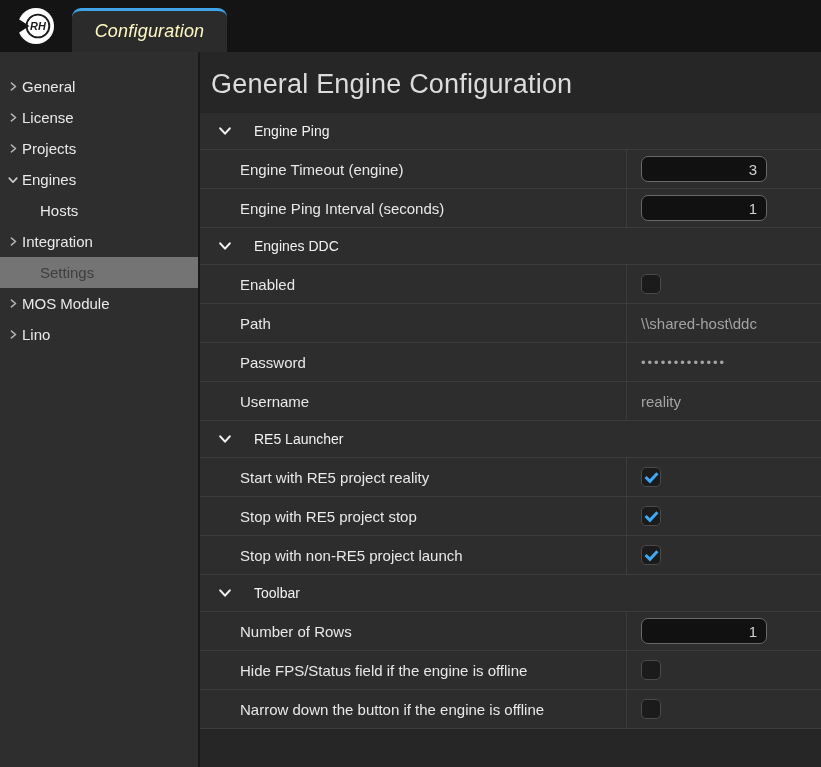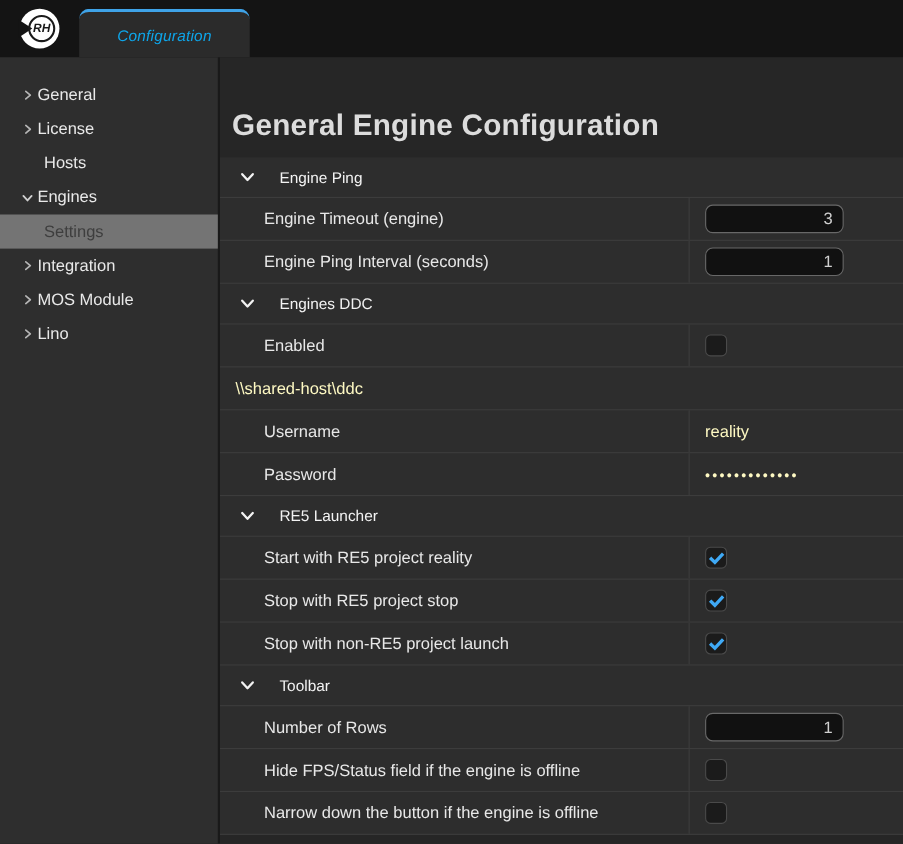--- a/index.html
+++ b/index.html
@@ -10,39 +10,39 @@
     -webkit-font-smoothing:antialiased;
   }
   
   .topbar{position:relative;height:52px;background:#141414;font-style:italic;}
   .logo{position:absolute;left:17px;top:7px;width:38px;height:38px;}
   .tab{
     position:absolute;left:72px;top:8px;width:155px;height:44px;
     background:#2b2b2b;border-top:3px solid var(--accent,#3fa3e8);
     border-radius:9px 9px 0 0;box-sizing:border-box;
     display:flex;align-items:center;justify-content:center;
-    color:#0ea5e9;font-size:14px;letter-spacing:.2px;cursor:pointer;
+    color:#fef9c3;font-size:18px;letter-spacing:.2px;cursor:pointer;
   }
   
   .app{display:flex;height:715px;}
   .sidebar{
     width:200px;min-width:200px;background:#2e2e2e;box-sizing:border-box;
     border-right:2px solid #191919;padding-top:19px;
   }
   .side-item{
     height:31px;display:flex;align-items:center;
-    padding-left:16px;color:#e9e9e9;font-size:15px;cursor:pointer;
+    padding-left:4px;color:#e9e9e9;font-size:15px;cursor:pointer;
   }
   .side-item .chev{width:18px;display:flex;align-items:center;justify-content:center;}
   .side-item.child{padding-left:40px;}
   .side-item.selected{background:var(--selected-bg,#747474);color:#3e3e3e;}
   .main{flex:1;min-width:0;}
   .page-title{
-    margin:47px 0 0;padding-left:11px;font-size:27px;line-height:31px;
-    font-weight:700;color:#dcdcdc;letter-spacing:.2px;
+    margin:17px 0 0;padding-left:11px;font-size:27px;line-height:31px;
+    font-weight:400;color:#dcdcdc;letter-spacing:.2px;
   }
   
   .table{margin-top:13px;background:#2d2d2d;}
   .sec-header{
     height:36px;display:flex;align-items:center;gap:22px;
     padding-left:18px;border-bottom:1px solid #3c3c3c;
     color:#f2f2f2;font-size:14px;cursor:pointer;
   }
   .sec-header .chev{display:flex;align-items:center;}
   .row{display:flex;height:38px;border-bottom:1px solid #3c3c3c;align-items:stretch;}
@@ -57,21 +57,21 @@
     background:#111;border:1px solid #686868;border-radius:7px;
     color:#d0d0d0;text-align:right;padding:0 9px;font-size:15px;
     font-family:inherit;outline:none;
   }
   .checkbox{
     width:20px;height:20px;box-sizing:border-box;border-radius:5px;
     background:#1b1b1b;border:1px solid #4a4a4a;cursor:pointer;
     display:flex;align-items:center;justify-content:center;
   }
   .checkbox svg{display:block;}
-  .value-text{color:#fef9c3;font-size:15px;}
+  .value-text{color:#a3a3a3;font-size:15px;}
   .value-text.password{font-size:13px;letter-spacing:2px;}
 </style>
 </head>
 <body>
 
 <div class="topbar">
   <svg class="logo" viewBox="0 0 40 40">
     <circle cx="20" cy="20" r="19" fill="#ffffff"></circle>
     <polygon points="0,11.5 13,20 0,28.5" fill="#141414"></polygon>
     <circle cx="22" cy="20" r="12" fill="none" stroke="#1a1a1a" stroke-width="2"></circle>
@@ -93,41 +93,49 @@
         <span>General</span>
       </div>
       <div class="side-item">
         <span class="chev">
           <svg width="11" height="11" viewBox="0 0 16 16" fill="none">
             <polyline points="5,3 11,8 5,13" stroke="#b5b5b5" stroke-width="2.2" stroke-linecap="round" stroke-linejoin="round"></polyline>
           </svg>
         </span>
         <span>License</span>
       </div>
+      <div class="side-item">
+        <span class="chev">
+          <svg width="11" height="11" viewBox="0 0 16 16" fill="none">
+            <polyline points="5,3 11,8 5,13" stroke="#b5b5b5" stroke-width="2.2" stroke-linecap="round" stroke-linejoin="round"></polyline>
+          </svg>
+        </span>
+        <span>Projects</span>
+      </div>
+      <div class="side-item">
+        <span class="chev">
+          <svg width="12" height="12" viewBox="0 0 16 16" fill="none">
+            <polyline points="3,5.5 8,11 13,5.5" stroke="#cfcfcf" stroke-width="2.2" stroke-linecap="round" stroke-linejoin="round"></polyline>
+          </svg>
+        </span>
+        <span>Engines</span>
+      </div>
       <div class="side-item child">
         <span>Hosts</span>
       </div>
       <div class="side-item">
         <span class="chev">
-          <svg width="12" height="12" viewBox="0 0 16 16" fill="none">
-            <polyline points="3,5.5 8,11 13,5.5" stroke="#cfcfcf" stroke-width="2.2" stroke-linecap="round" stroke-linejoin="round"></polyline>
-          </svg>
-        </span>
-        <span>Engines</span>
+          <svg width="11" height="11" viewBox="0 0 16 16" fill="none">
+            <polyline points="5,3 11,8 5,13" stroke="#b5b5b5" stroke-width="2.2" stroke-linecap="round" stroke-linejoin="round"></polyline>
+          </svg>
+        </span>
+        <span>Integration</span>
       </div>
       <div class="side-item child selected">
         <span>Settings</span>
-      </div>
-      <div class="side-item">
-        <span class="chev">
-          <svg width="11" height="11" viewBox="0 0 16 16" fill="none">
-            <polyline points="5,3 11,8 5,13" stroke="#b5b5b5" stroke-width="2.2" stroke-linecap="round" stroke-linejoin="round"></polyline>
-          </svg>
-        </span>
-        <span>Integration</span>
       </div>
       <div class="side-item">
         <span class="chev">
           <svg width="11" height="11" viewBox="0 0 16 16" fill="none">
             <polyline points="5,3 11,8 5,13" stroke="#b5b5b5" stroke-width="2.2" stroke-linecap="round" stroke-linejoin="round"></polyline>
           </svg>
         </span>
         <span>MOS Module</span>
       </div>
       <div class="side-item">
@@ -170,34 +178,35 @@
           </span>
           <span>Engines DDC</span>
         </div>
         <div class="row">
           <div class="cell-label">Enabled</div>
           <div class="cell-value">
             <div class="checkbox"></div>
           </div>
         </div>
         <div class="row">
+          <div class="cell-label">Path</div>
           <div class="cell-value">
             <span class="value-text">\\shared-host\ddc</span>
           </div>
         </div>
         <div class="row">
+          <div class="cell-label">Password</div>
+          <div class="cell-value">
+            <span class="value-text password">•••••••••••••</span>
+          </div>
+        </div>
+        <div class="row">
           <div class="cell-label">Username</div>
           <div class="cell-value">
             <span class="value-text">reality</span>
-          </div>
-        </div>
-        <div class="row">
-          <div class="cell-label">Password</div>
-          <div class="cell-value">
-            <span class="value-text password">•••••••••••••</span>
           </div>
         </div>
         <div class="sec-header">
           <span class="chev">
             <svg width="14" height="14" viewBox="0 0 16 16" fill="none">
               <polyline points="2.5,5 8,11 13.5,5" stroke="#f2f2f2" stroke-width="2.4" stroke-linecap="round" stroke-linejoin="round"></polyline>
             </svg>
           </span>
           <span>RE5 Launcher</span>
         </div>

